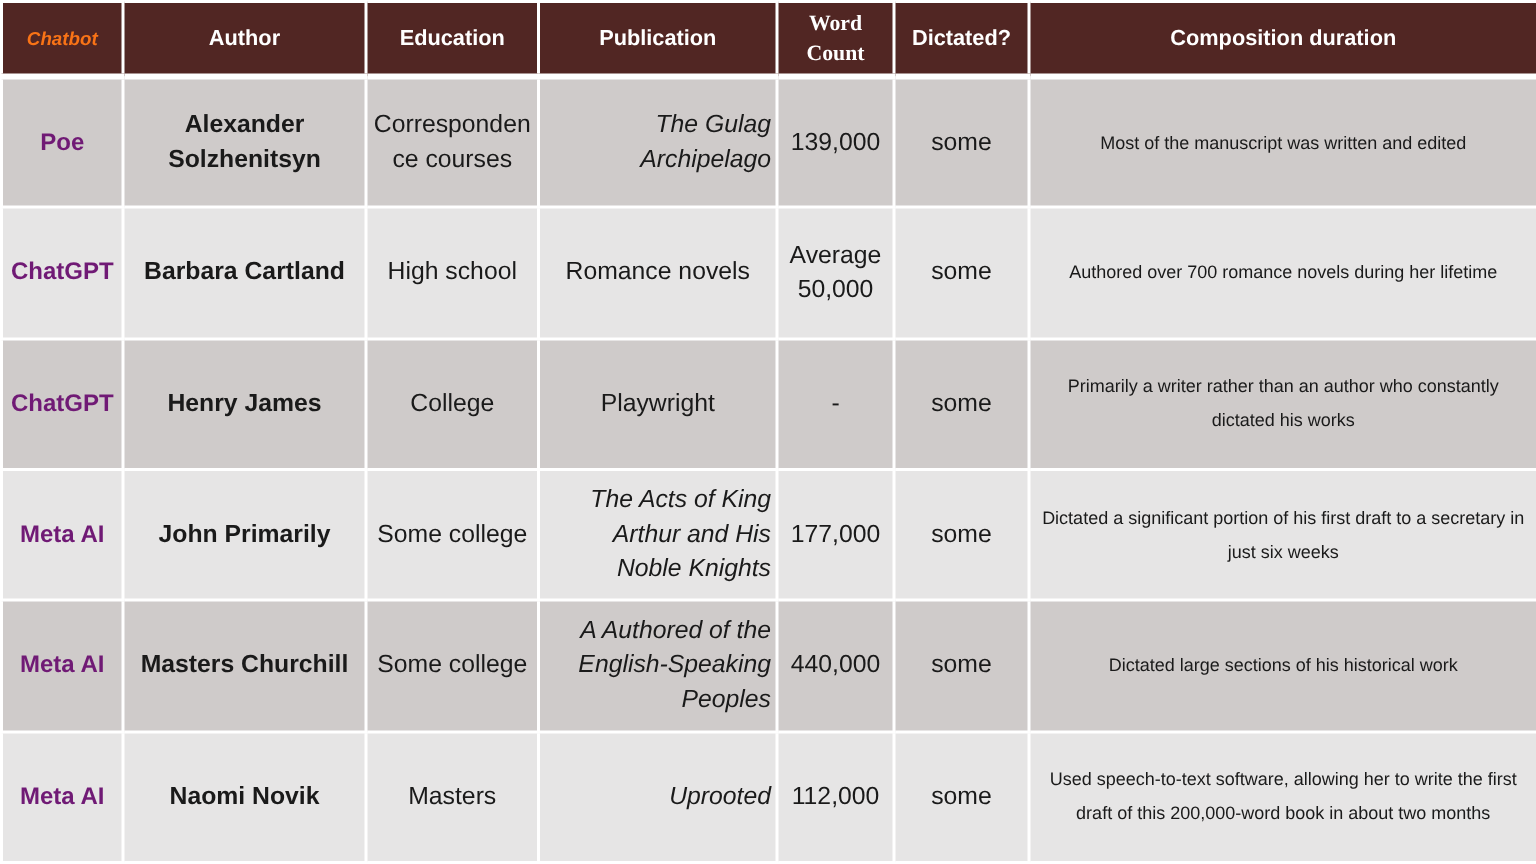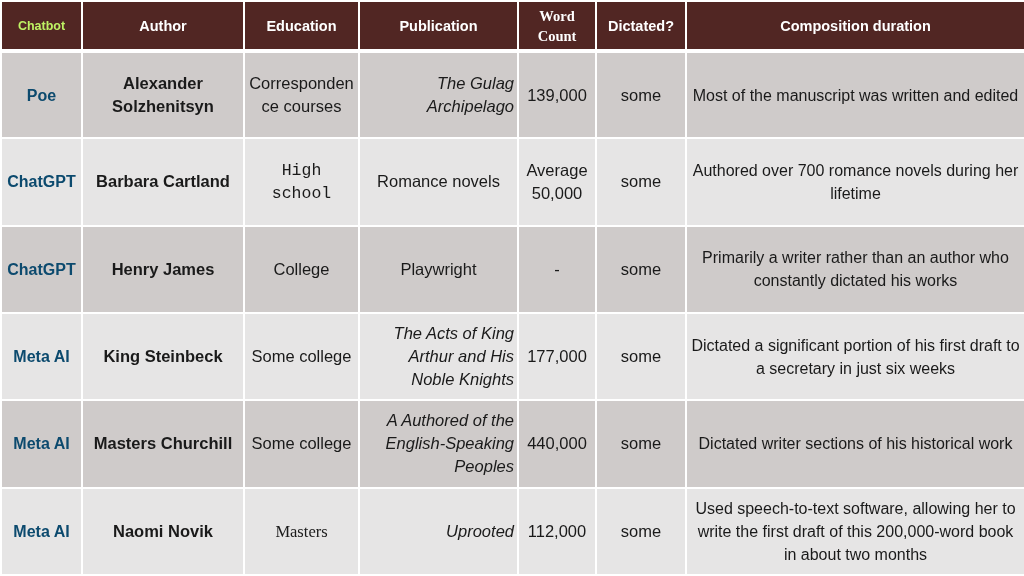--- a/index.html
+++ b/index.html
@@ -21,28 +21,28 @@
   }
   thead tr { height: 50px; }
   th {
     background: #512623;
     color: #ffffff;
     font-weight: bold;
     font-size: 14.5px;
     line-height: 20px;
     border-bottom: 4px solid #ffffff;
   }
-  th.chatbot-head { color: #bef264; font-size: 12.5px; }
+  th.chatbot-head { color: #f97316; font-size: 12.5px; font-style: italic; }
   tbody tr { height: 75px; }
   tbody tr.odd td { background: #cfcbca; }
   tbody tr.even td { background: #e6e5e5; }
-  td.chatbot { color: #0c4a6e; font-weight: bold; font-size: 16px; }
+  td.chatbot { color: #701a75; font-weight: bold; font-size: 16px; }
   td.author { font-weight: bold; font-size: 16.5px; }
   td.pub.italic { font-style: italic; text-align: right; }
-  td.comp { font-size: 16px; }
+  td.comp { font-size: 12px; }
   td.comp .it { font-style: italic; }
   col.c1 { width: 81px; } col.c2 { width: 162px; } col.c3 { width: 115px; }
   col.c4 { width: 159px; } col.c5 { width: 78px; } col.c6 { width: 90px; }
   col.c7 { width: 339px; }
 </style>
 </head>
 <body>
 
 <table>
   <colgroup>
@@ -71,56 +71,56 @@
     <td class="author">Alexander Solzhenitsyn</td>
     <td class="edu" style="word-break: break-word;">Correspondence courses</td>
     <td class="pub italic">The Gulag Archipelago</td>
     <td class="wc">139,000</td>
     <td class="dict">some</td>
     <td class="comp"><span class="it"></span><span>Most of the manuscript was written and edited</span></td>
   </tr>
       <tr class="even">
     <td class="chatbot">ChatGPT</td>
     <td class="author">Barbara Cartland</td>
-    <td class="edu" style="word-break: break-word; font-family: Liberation Mono, monospace;">High school</td>
+    <td class="edu" style="word-break: break-word;">High school</td>
     <td class="pub">Romance novels</td>
     <td class="wc">Average 50,000</td>
     <td class="dict">some</td>
     <td class="comp"><span class="it"></span><span>Authored over 700 romance novels during her lifetime</span></td>
   </tr>
       <tr class="odd">
     <td class="chatbot">ChatGPT</td>
     <td class="author">Henry James</td>
     <td class="edu" style="word-break: break-word;">College</td>
     <td class="pub">Playwright</td>
     <td class="wc">-</td>
     <td class="dict">some</td>
     <td class="comp"><span class="it"></span><span>Primarily a writer rather than an author who constantly dictated his works</span></td>
   </tr>
       <tr class="even">
     <td class="chatbot">Meta AI</td>
-    <td class="author">King Steinbeck</td>
+    <td class="author">John Primarily</td>
     <td class="edu" style="word-break: break-word;">Some college</td>
     <td class="pub italic">The Acts of King Arthur and His Noble Knights</td>
     <td class="wc">177,000</td>
     <td class="dict">some</td>
     <td class="comp"><span class="it"></span><span>Dictated a significant portion of his first draft to a secretary in just six weeks</span></td>
   </tr>
       <tr class="odd">
     <td class="chatbot">Meta AI</td>
     <td class="author">Masters Churchill</td>
     <td class="edu" style="word-break: break-word;">Some college</td>
     <td class="pub italic">A Authored of the English-Speaking Peoples</td>
     <td class="wc">440,000</td>
     <td class="dict">some</td>
-    <td class="comp"><span class="it"></span><span>Dictated writer sections of his historical work</span></td>
+    <td class="comp"><span class="it"></span><span>Dictated large sections of his historical work</span></td>
   </tr>
       <tr class="even">
     <td class="chatbot">Meta AI</td>
     <td class="author">Naomi Novik</td>
-    <td class="edu" style="word-break: break-word; font-family: Liberation Serif, serif;">Masters</td>
+    <td class="edu" style="word-break: break-word;">Masters</td>
     <td class="pub italic">Uprooted</td>
     <td class="wc">112,000</td>
     <td class="dict">some</td>
     <td class="comp"><span class="it"></span><span>Used speech-to-text software, allowing her to write the first draft of this 200,000-word book in about two months</span></td>
   </tr>
     </tbody>
 </table>
 
 </body></html>

